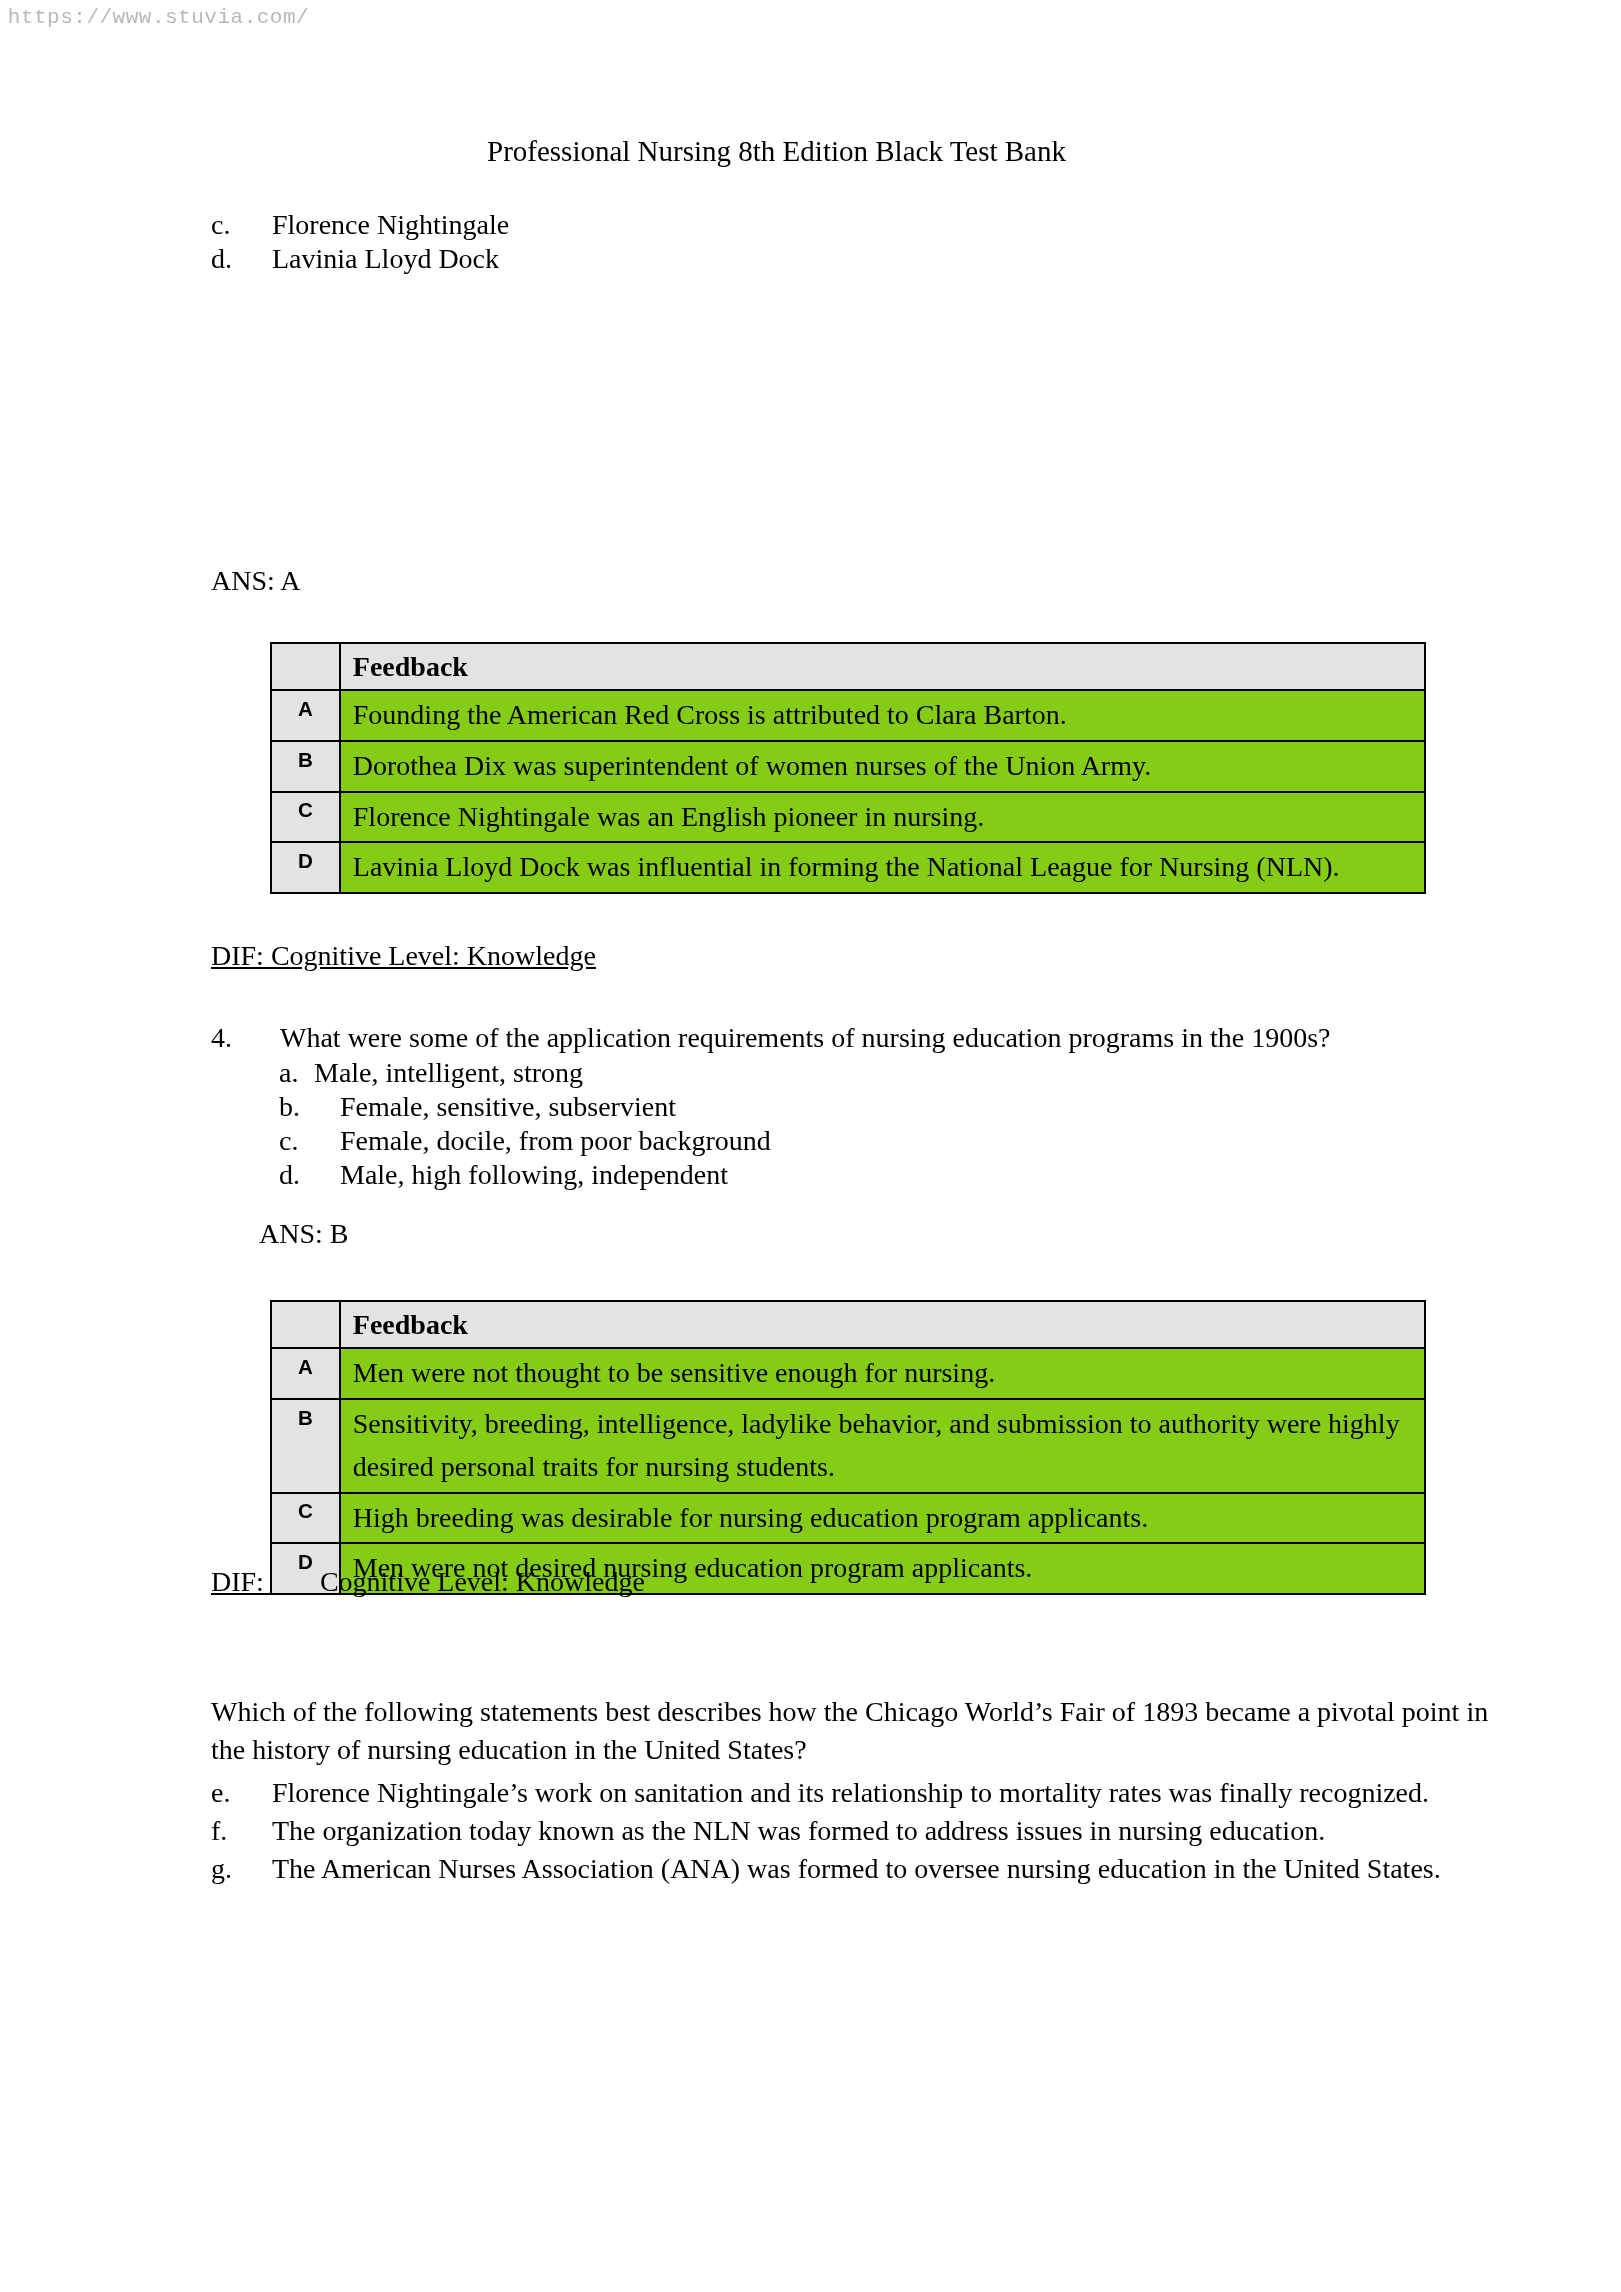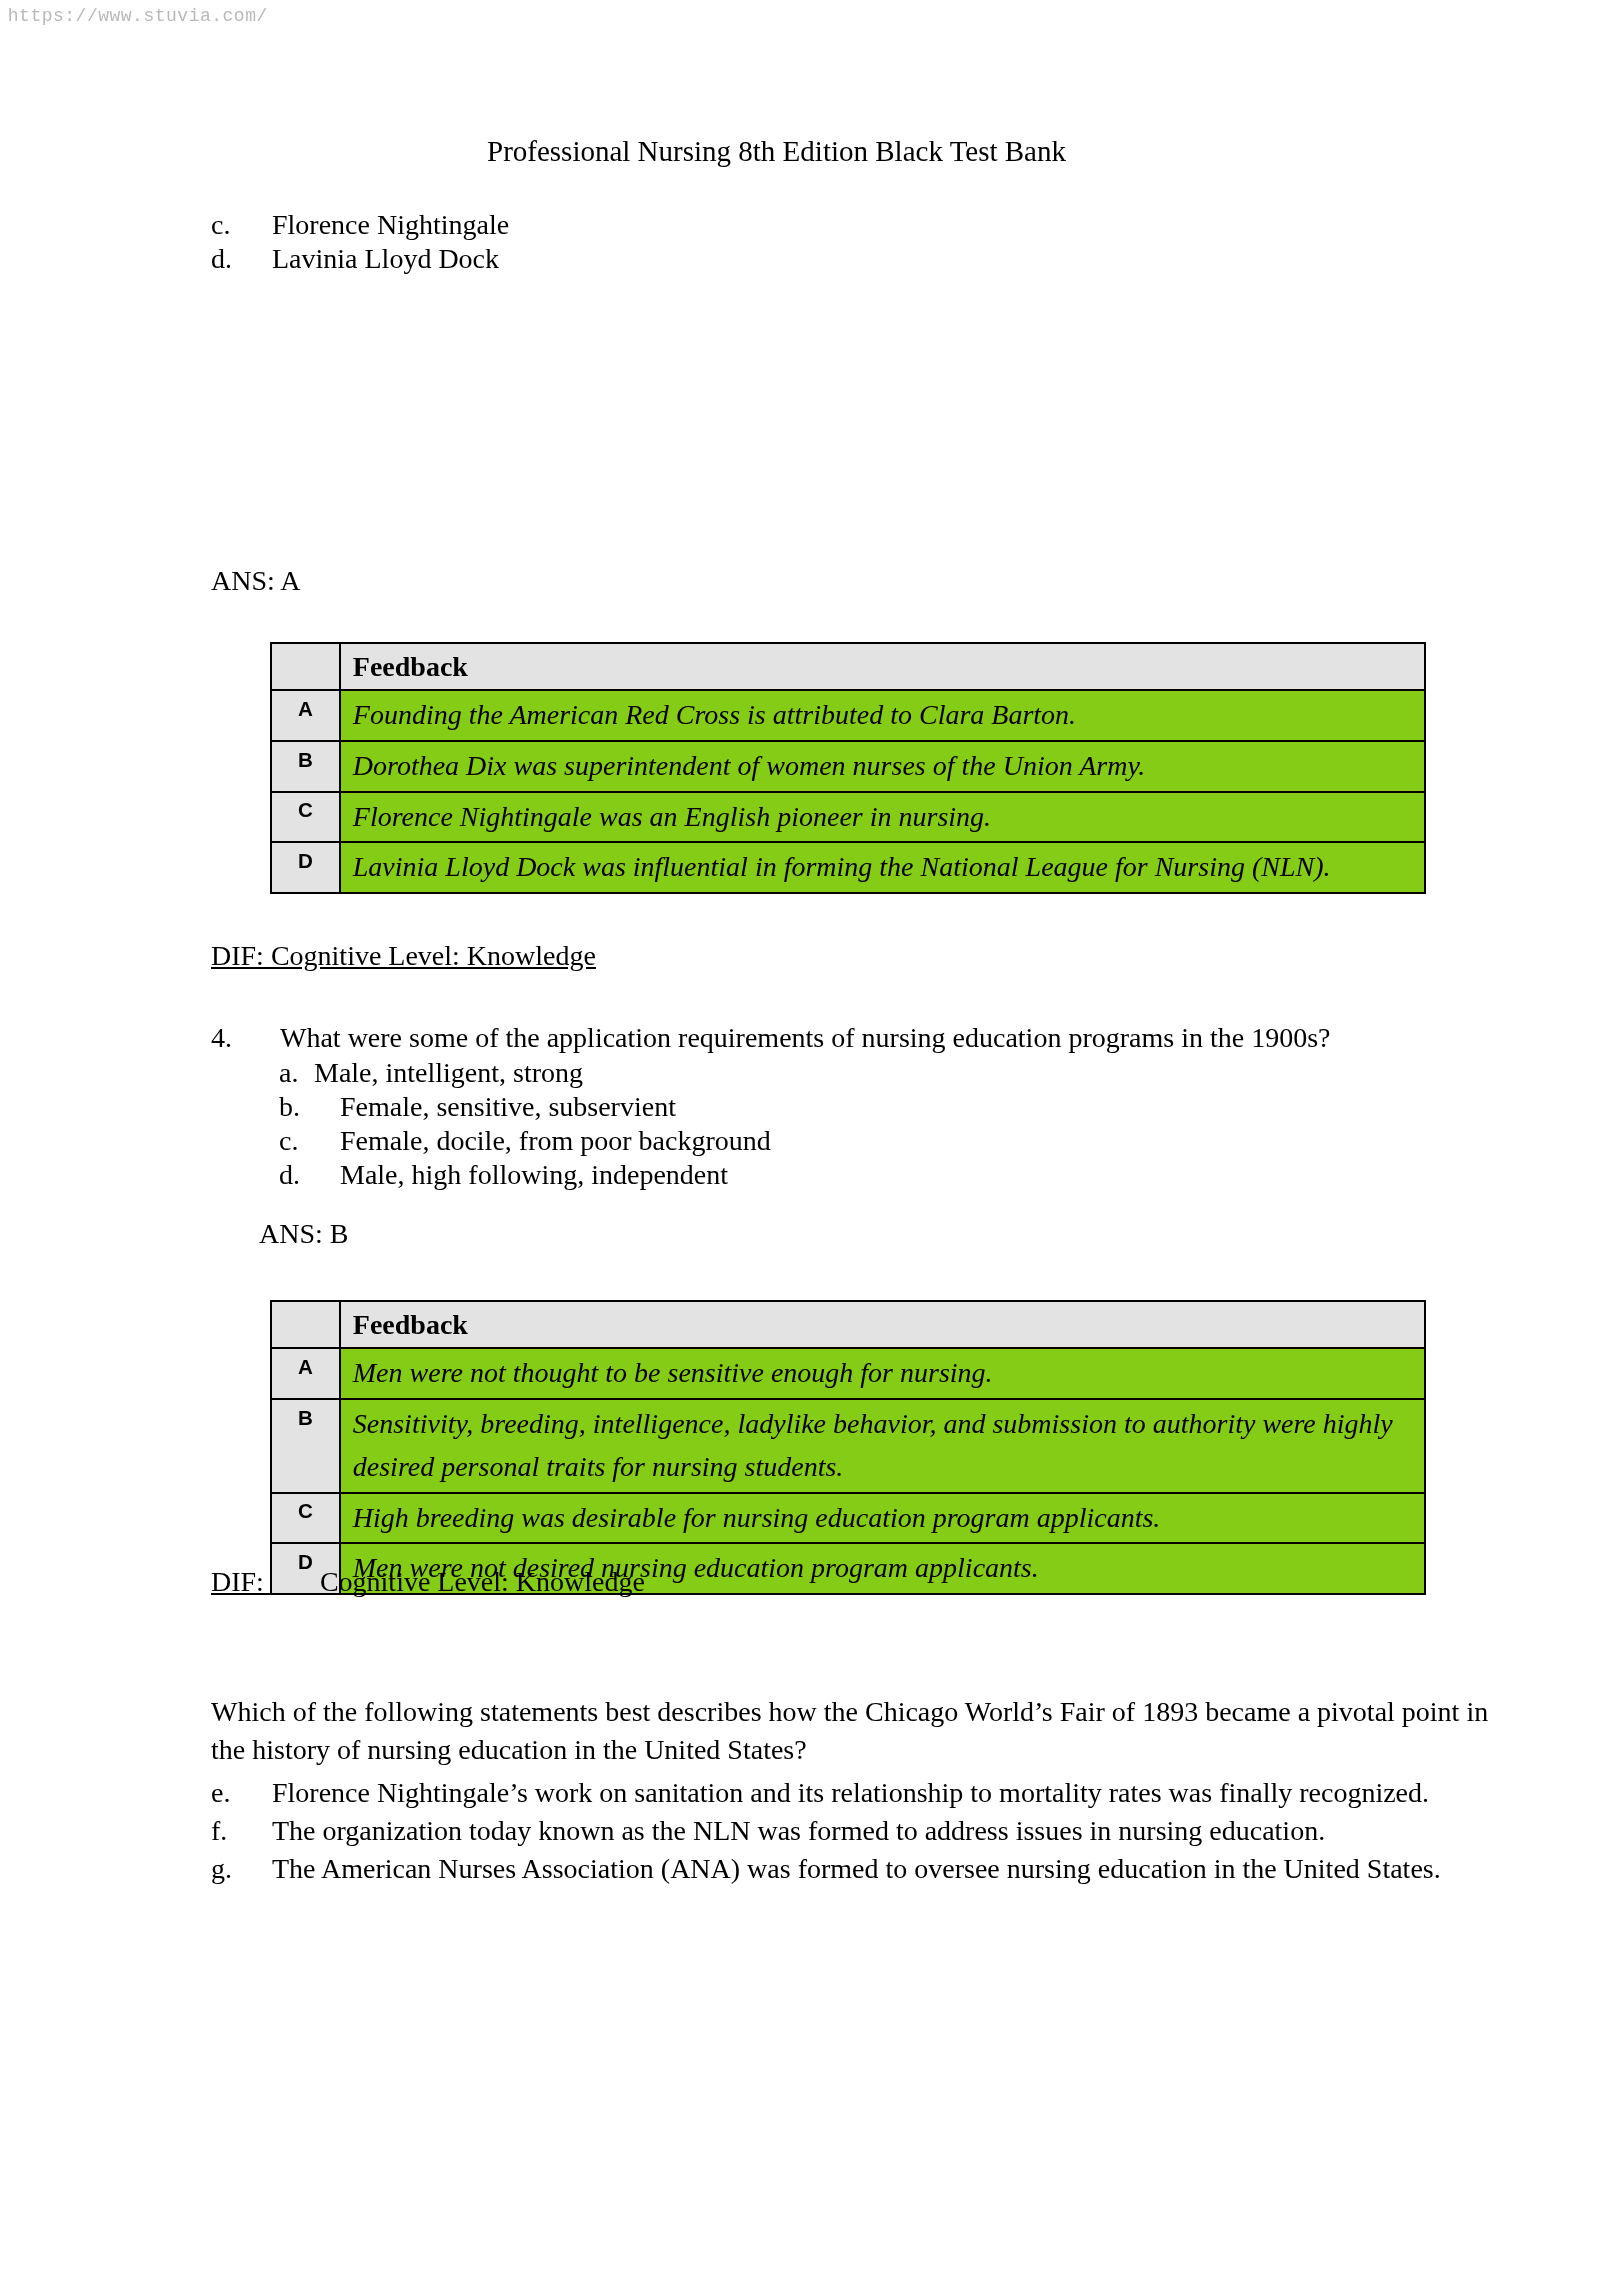--- a/index.html
+++ b/index.html
@@ -16,21 +16,21 @@
     color: #000000;
     overflow: hidden;
   }
 
   
   .watermark {
     position: absolute;
     left: 7.8px;
     top: 5.9px;
     font-family: "Liberation Mono", "DejaVu Sans Mono", monospace;
-    font-size: 18px;
+    font-size: 21px;
     letter-spacing: 0.5px;
     color: #b9b9b9;
     white-space: nowrap;
   }
 
   
   .page {
     position: absolute;
     left: 0;
     top: 0;
@@ -128,21 +128,20 @@
     font-family: "Liberation Sans", "DejaVu Sans", sans-serif;
     font-weight: bold;
     font-size: 20.6px;
     line-height: 21.6px;
     padding-top: 6.9px;
   }
   table.feedback td.txt {
     font-size: 28px;
     line-height: 43px;
     padding: 2px 9.8px 3.9px 11.8px;
-    font-style: italic;
   }
 
   .dif {
     position: absolute;
     font-size: 28px;
     line-height: 34px;
     white-space: pre;
     text-decoration: underline;
   }
 

